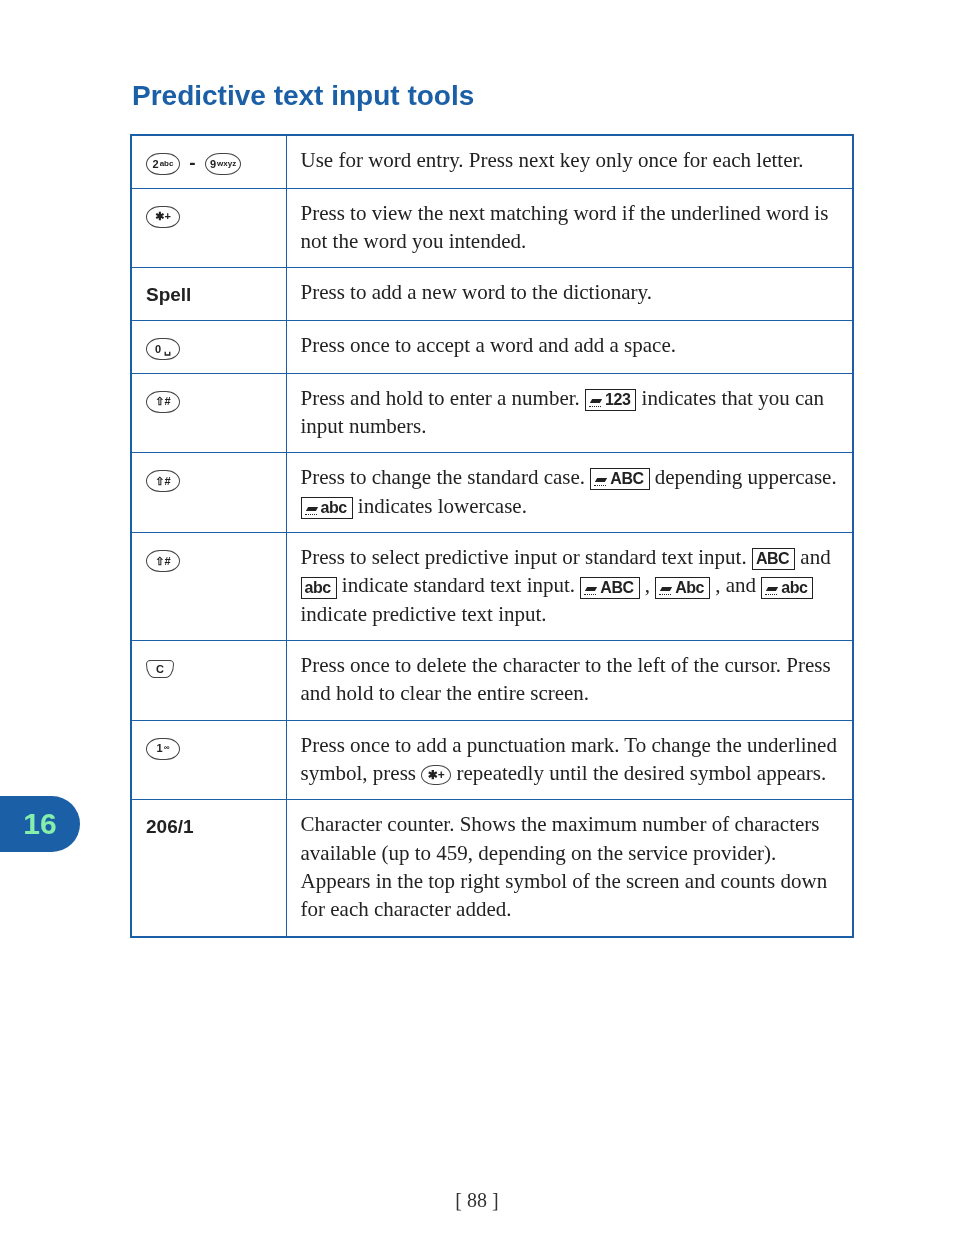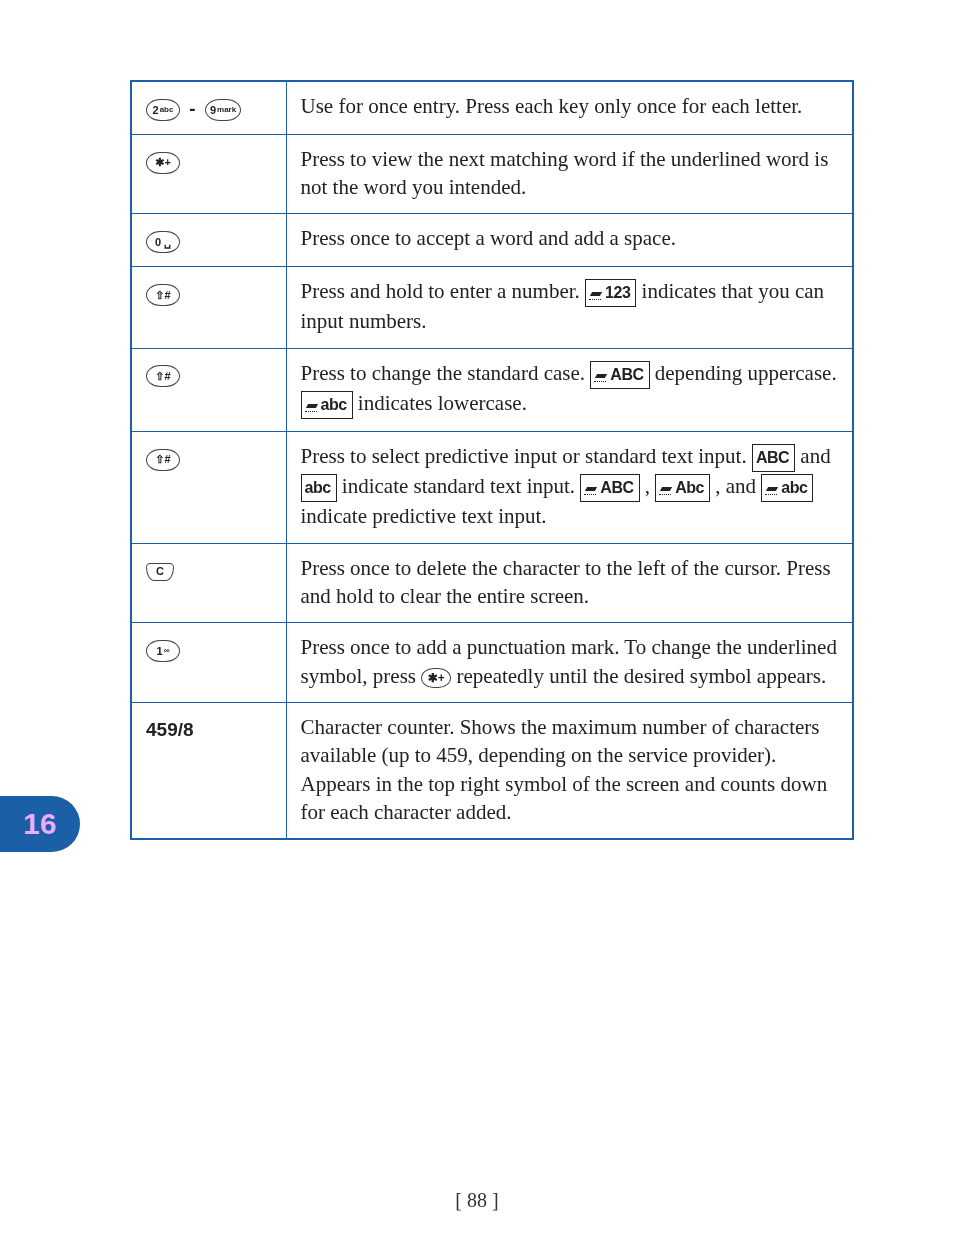--- a/index.html
+++ b/index.html
@@ -73,21 +73,21 @@
     align-items: center;
     border: 1.5px solid #222;
     padding: 1px 5px 1px 3px;
     font-family: Arial, sans-serif;
     font-weight: 900;
     font-size: 16px;
     line-height: 1;
     vertical-align: middle;
     background: #fff;
     letter-spacing: -0.5px;
-    height: 28px;
+    height: 22px;
   }
   .ind .pencil {
     display: inline-block;
     width: 14px;
     height: 12px;
     margin-right: 2px;
     position: relative;
   }
   .ind .pencil::before {
     content: "";
@@ -108,70 +108,75 @@
     position: absolute;
     left: 0;
     top: 796px;
     width: 80px;
     height: 56px;
     background: #1b5fa6;
     border-radius: 0 28px 28px 0;
     display: flex;
     align-items: center;
     justify-content: center;
-    color: #f0abfc;
+    color: #86efac;
     font-family: Verdana, Arial, sans-serif;
     font-weight: 700;
     font-size: 30px;
   }
   .pagefoot {
     position: absolute;
     bottom: 36px;
     left: 0;
     width: 100%;
     text-align: center;
     font-family: Georgia, serif;
     font-size: 20px;
     color: #333;
   }
 </style>
 </head>
 <body>
 
 <div class="page">
+  <h1 class="title">Predictive text input tools</h1>
 
   <table class="tools">
     <colgroup>
         <col class="left">
         <col>
       </colgroup>
 
     <tbody>
         <tr>
       <td class="key">
         <span class="keyglyph">
           <span>2</span>
               <span class="sub">abc</span>
         </span>
         <span class="dash">-</span>
         <span class="keyglyph">
           <span>9</span>
-              <span class="sub">mark</span>
+              <span class="sub">wxyz</span>
         </span>
       </td>
-      <td>Use for once entry. Press each key only once for each letter.</td>
+      <td>Use for word entry. Press next key only once for each letter.</td>
     </tr>
 
     <tr>
       <td class="key">
         <span class="keyglyph">✱+</span>
       </td>
       <td>Press to view the next matching word if the underlined word is not the word you intended.</td>
     </tr>
 
+    <tr>
+      <td class="key">Spell</td>
+      <td>Press to add a new word to the dictionary.</td>
+    </tr>
 
     <tr>
       <td class="key">
         <span class="keyglyph">0 ␣</span>
       </td>
       <td>Press once to accept a word and add a space.</td>
     </tr>
 
     <tr>
       <td class="key">
@@ -253,21 +258,21 @@
         </span>
       </td>
       <td>
         <span>Press once to add a punctuation mark. To change the underlined symbol, press </span>
         <span class="keyglyph small">✱+</span>
         <span> repeatedly until the desired symbol appears.</span>
       </td>
     </tr>
 
     <tr>
-      <td class="key">459/8</td>
+      <td class="key">206/1</td>
       <td>Character counter. Shows the maximum number of characters available (up to 459, depending on the service provider). Appears in the top right symbol of the screen and counts down for each character added.</td>
     </tr>
 
   </tbody>
     </table>
 </div>
 
 <div class="tab">16</div>
 <div class="pagefoot">[ 88 ]</div>
 

